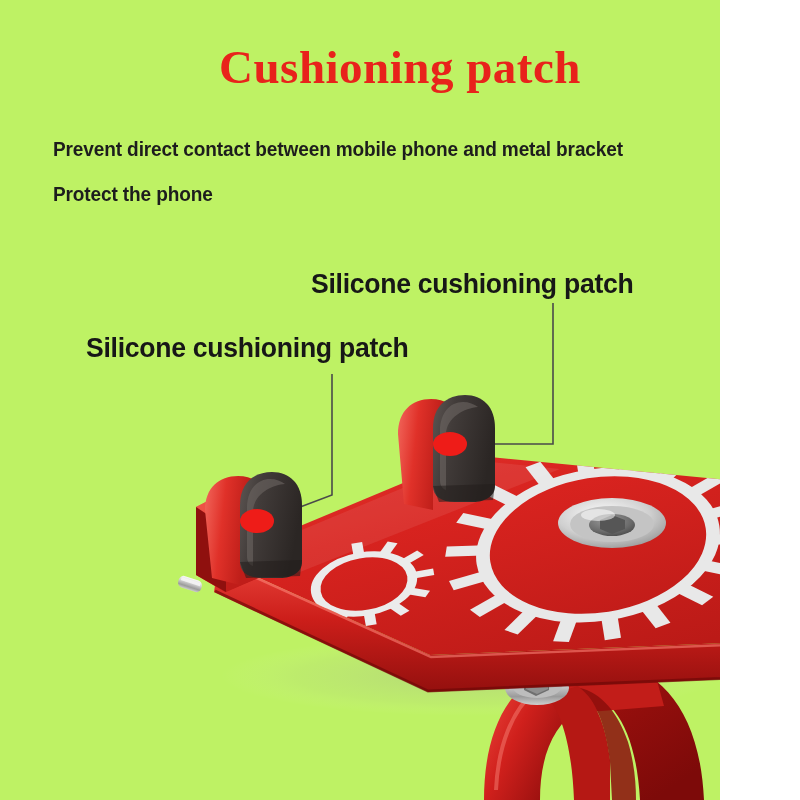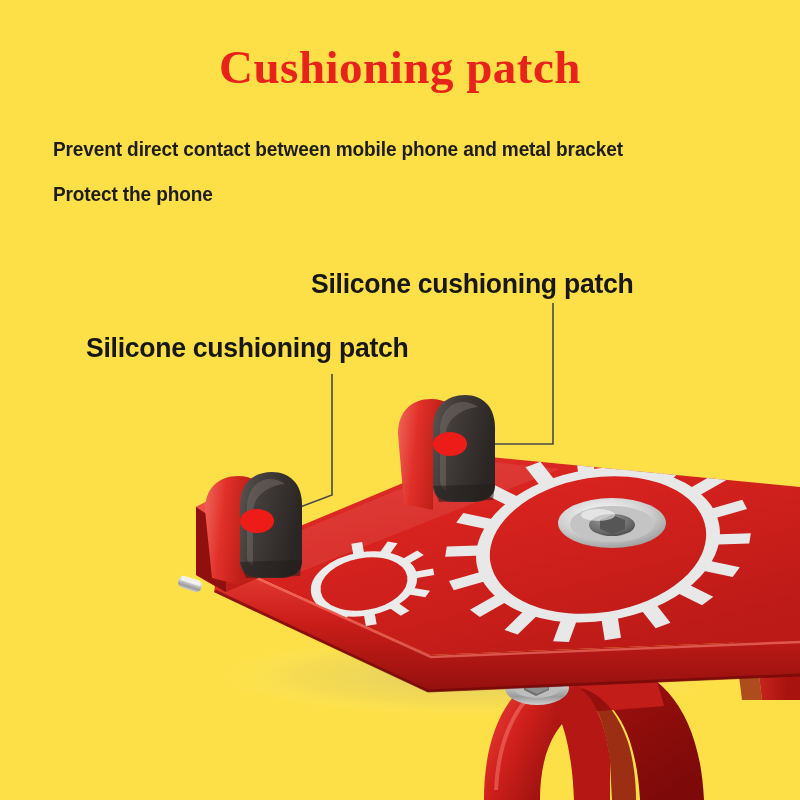--- a/index.html
+++ b/index.html
@@ -3,23 +3,23 @@
 <meta charset="utf-8">
 <title>Cushioning patch</title>
 <style>
   html, body {
     margin: 0;
     padding: 0;
     background: #ffffff;
   }
   #page {
     position: relative;
-    width: 800px;
+    width: 720px;
     height: 800px;
-    background: #fde047;
+    background: #bef264;
     overflow: hidden;
     font-family: "Liberation Sans", sans-serif;
   }
 
   
   #title {
     position: absolute;
     left: 0;
     top: 40px;
     width: 800px;

